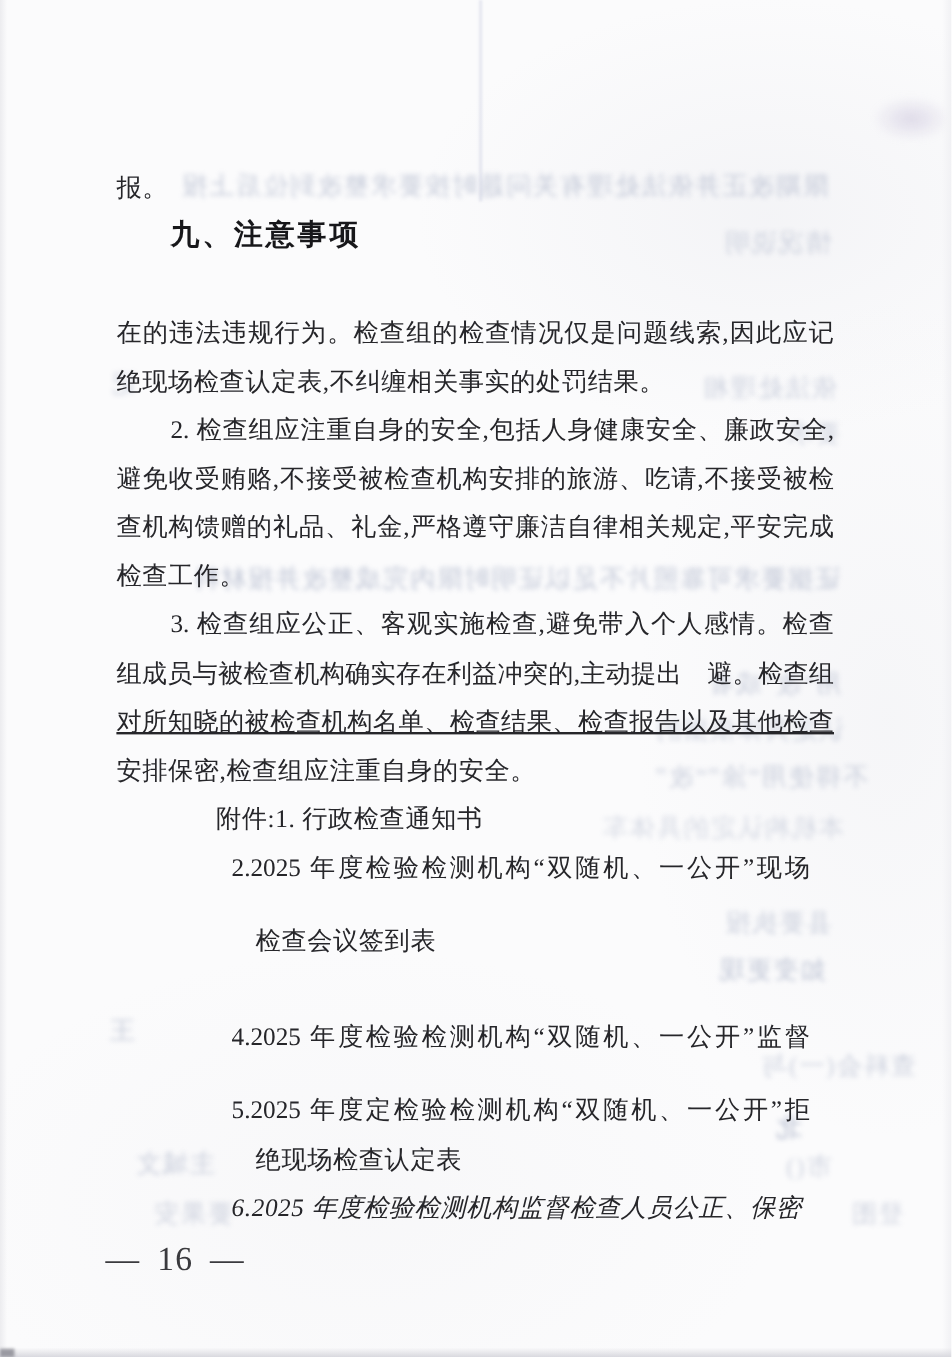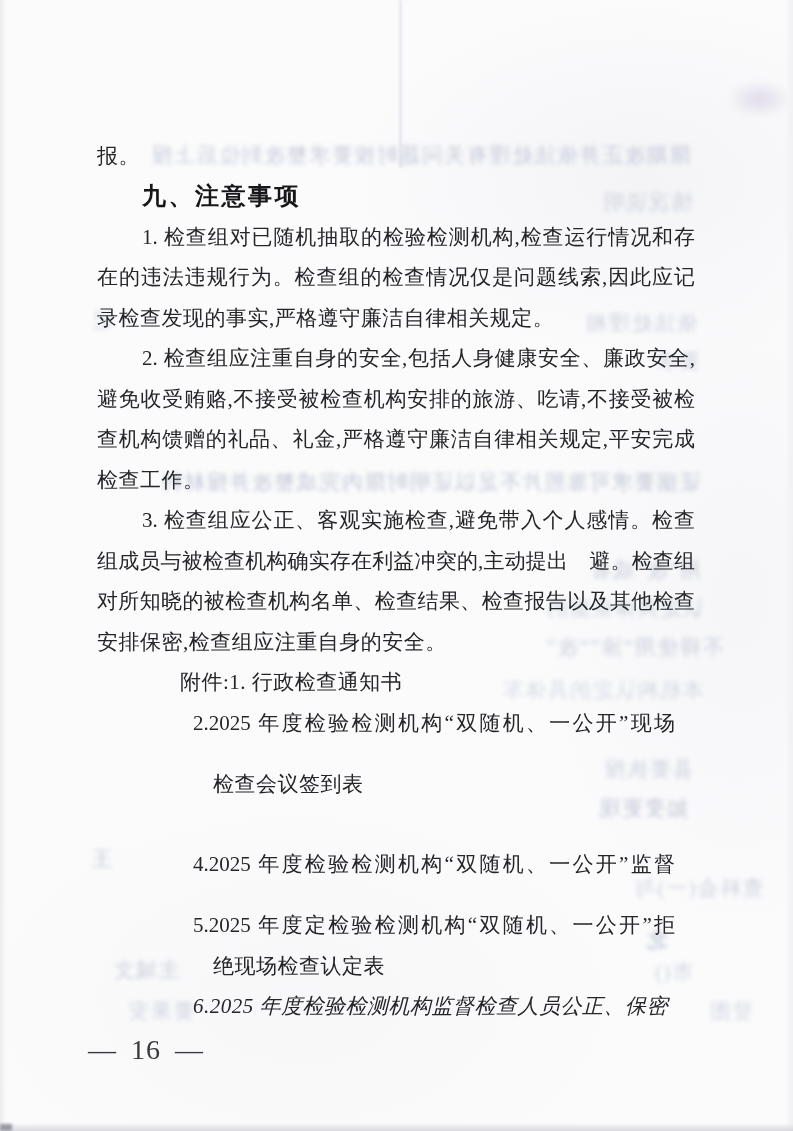--- a/index.html
+++ b/index.html
@@ -82,30 +82,29 @@
 
   <div class="streak"></div>
   <div class="smudge"></div>
   <div class="edge-left"></div>
   <div class="edge-right"></div>
   <div class="edge-bottom"></div>
   <div class="corner-bl"></div>
 
   <div class="line" style="left:97px;top:136px;">报。</div>
   <div class="line heading" style="left:142px;top:176px;">九、注意事项</div>
-  <div class="line fill" style="left:142px;top:217px;width:553px;">1. 检查组对已随机抽取的检验检测机构,检查运行情况和存</div>
   <div class="line fill" style="left:97px;top:257px;width:598px;">在的违法违规行为。检查组的检查情况仅是问题线索,因此应记</div>
-  <div class="line" style="left:97px;top:298px;">录检查发现的事实,严格遵守廉洁自律相关规定。</div>
+  <div class="line" style="left:97px;top:298px;">绝现场检查认定表,不纠缠相关事实的处罚结果。</div>
   <div class="line fill" style="left:142px;top:338px;width:553px;">2. 检查组应注重自身的安全,包括人身健康安全、廉政安全,</div>
   <div class="line fill" style="left:97px;top:379px;width:598px;">避免收受贿赂,不接受被检查机构安排的旅游、吃请,不接受被检</div>
   <div class="line fill" style="left:97px;top:419px;width:598px;">查机构馈赠的礼品、礼金,严格遵守廉洁自律相关规定,平安完成</div>
   <div class="line" style="left:97px;top:460px;">检查工作。</div>
   <div class="line fill" style="left:142px;top:500px;width:553px;">3. 检查组应公正、客观实施检查,避免带入个人感情。检查</div>
   <div class="line fill" style="left:97px;top:541px;width:598px;">组成员与被检查机构确实存在利益冲突的,主动提出　避。检查组</div>
-  <div class="line fill" style="left:97px;top:581px;width:598px;">对所知晓的被检查机构名单、检查结果、检查报告以及其他检查</div>
+  <div class="line fill" style="left:97px;top:581px;width:598px;text-decoration:underline;">对所知晓的被检查机构名单、检查结果、检查报告以及其他检查</div>
   <div class="line" style="left:97px;top:622px;">安排保密,检查组应注重自身的安全。</div>
   <div class="line" style="left:140px;top:662px;margin-left:40px;">附件:1. 行政检查通知书</div>
   <div class="line fill" style="left:193px;top:703px;width:482px;">2.2025 年度检验检测机构“双随机、一公开”现场</div>
   <div class="line" style="left:213px;top:764px;">检查会议签到表</div>
   <div class="line fill" style="left:193px;top:824px;width:482px;margin-top:20px;">4.2025 年度检验检测机构“双随机、一公开”监督</div>
   <div class="line fill" style="left:193px;top:905px;width:482px;">5.2025 年度定检验检测机构“双随机、一公开”拒</div>
   <div class="line" style="left:213px;top:946px;">绝现场检查认定表</div>
   <div class="line" style="left:193px;top:986px;font-style:italic;">6.2025 年度检验检测机构监督检查人员公正、保密</div>
 
   <div class="footer-num">— 16 —</div>

